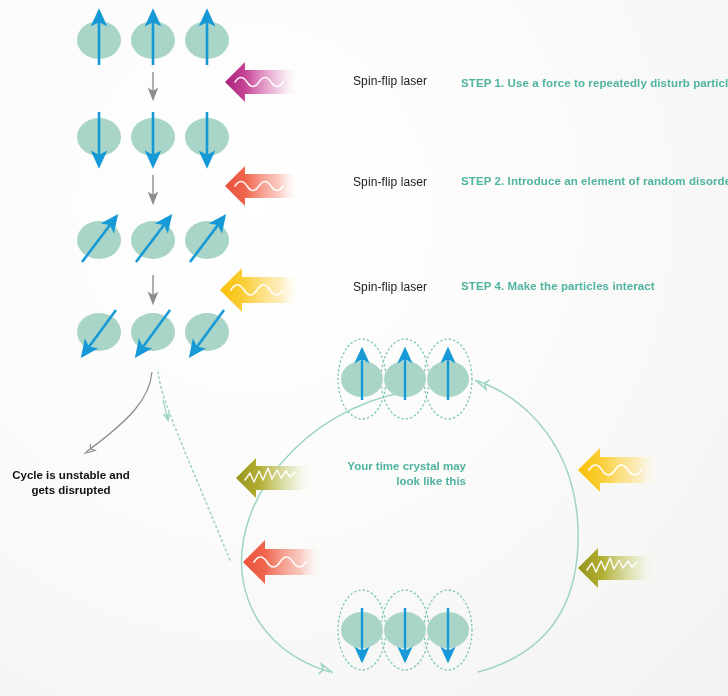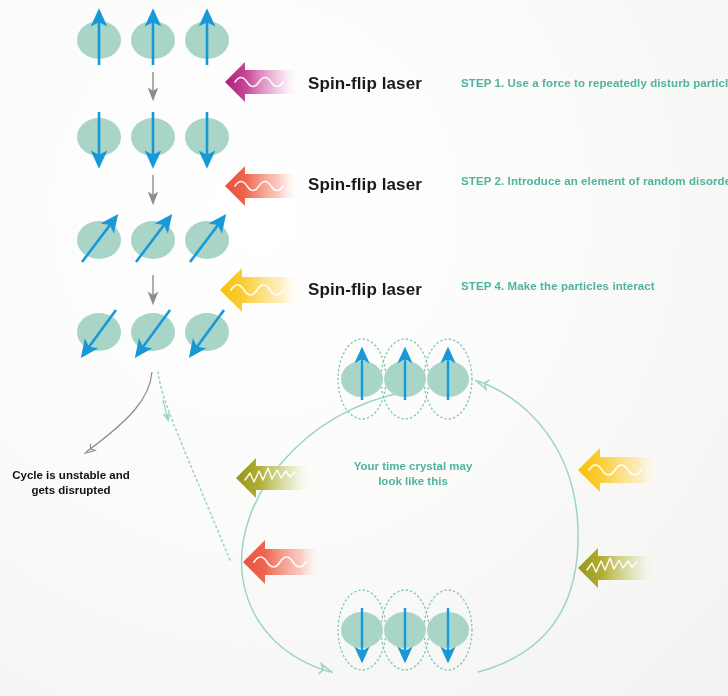--- a/index.html
+++ b/index.html
@@ -6,21 +6,21 @@
   body{
     width:728px;height:696px;
     background:radial-gradient(ellipse at 35% 30%, #ffffff 0%, #fbfbfa 45%, #f2f2f0 100%);
     font-family:"Liberation Sans", sans-serif;
     overflow:hidden;position:relative;
   }
   #stage{position:absolute;inset:0;}
   svg.layer{position:absolute;left:0;top:0;width:728px;height:696px;overflow:visible;}
   .lbl{position:absolute;white-space:nowrap;}
   .laser-label{
-    font-size:17px;font-weight:700;color:#1a1a1a;letter-spacing:.1px;
+    font-size:12px;font-weight:400;color:#1a1a1a;letter-spacing:.1px;margin-left:45px;
   }
   .step-label{
     font-size:11.5px;font-weight:600;color:#4fb3a0;letter-spacing:.1px;
   }
   .cycle-note{
     font-size:11.5px;font-weight:700;color:#4fb3a0;text-align:center;
     line-height:15px;
   }
   .disrupt-note{
     font-size:11.5px;font-weight:700;color:#111;text-align:center;
@@ -212,21 +212,21 @@
   </svg>
 
   <div class="lbl laser-label" style="left:308px;top:74px;">Spin-flip laser</div>
   <div class="lbl laser-label" style="left:308px;top:175px;">Spin-flip laser</div>
   <div class="lbl laser-label" style="left:308px;top:280px;">Spin-flip laser</div>
 
   <div class="lbl step-label" style="left:461px;top:77px;">STEP 1. Use a force to repeatedly disturb particles</div>
   <div class="lbl step-label" style="left:461px;top:175px;">STEP 2. Introduce an element of random disorder</div>
   <div class="lbl step-label" style="left:461px;top:280px;">STEP 4. Make the particles interact</div>
 
-  <div class="lbl cycle-note" style="left:343px;top:459px;width:140px;">
+  <div class="lbl cycle-note" style="left:326px;top:459px;width:140px;text-align:right;">
     <div>Your time crystal may</div>
     <div>look like this</div>
   </div>
 
   <div class="lbl disrupt-note" style="left:6px;top:468px;width:130px;">
     <div>Cycle is unstable and</div>
     <div>gets disrupted</div>
   </div>
 
 </div>

